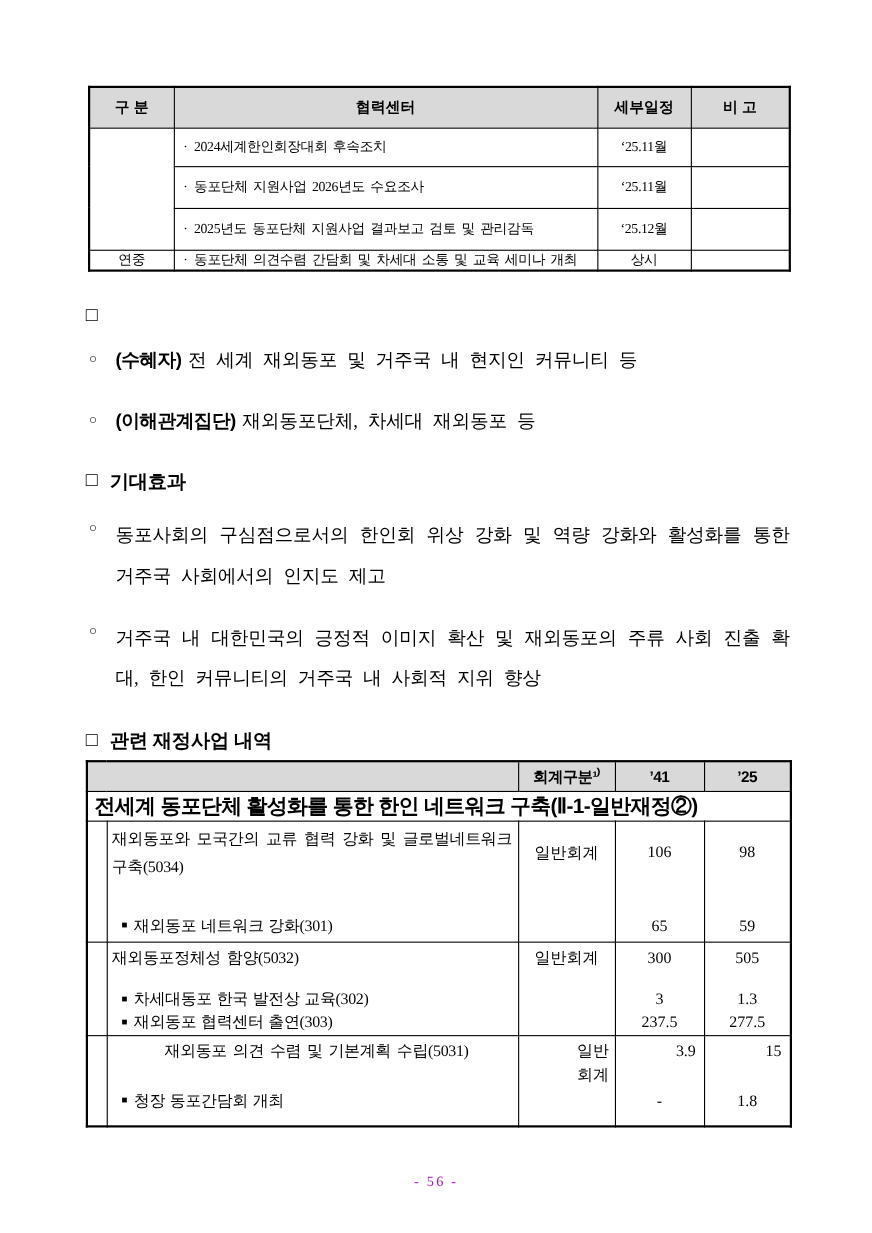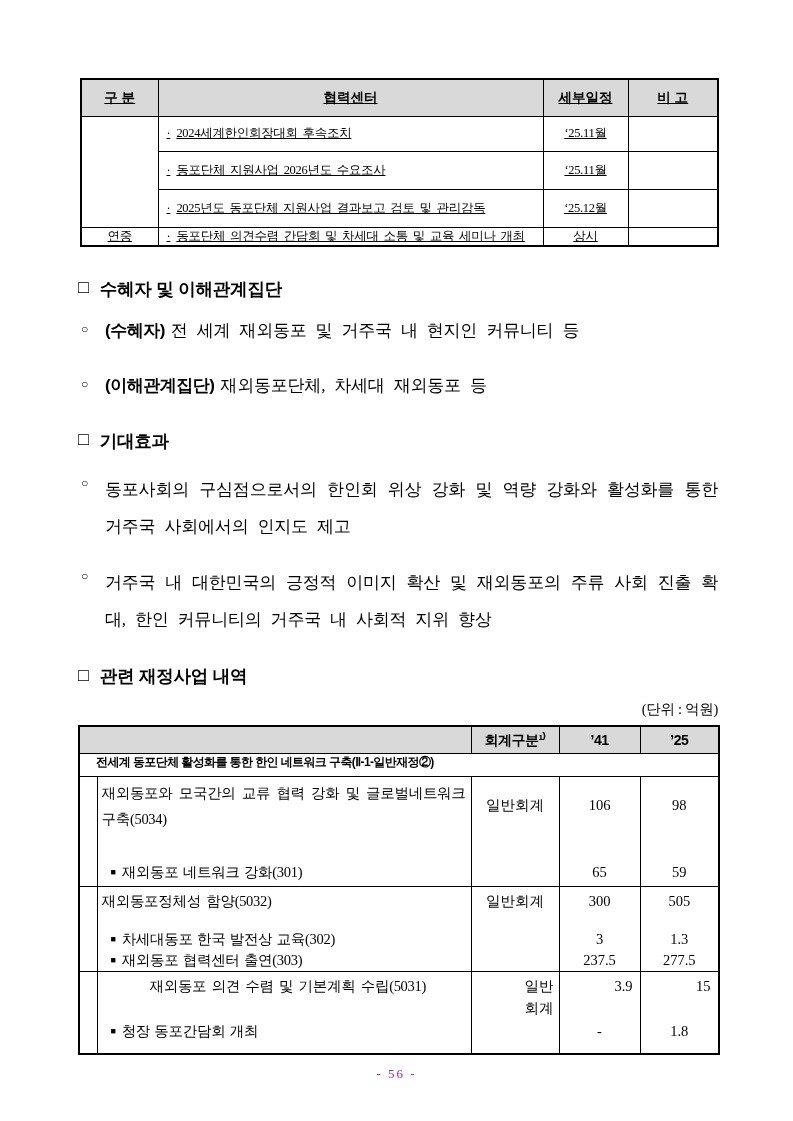--- a/index.html
+++ b/index.html
@@ -13,21 +13,20 @@
   }
   .content { position: absolute; left: 78px; top: 78px; width: 640px; }
 
   
   table.sched {
     border-collapse: collapse;
     width: 637px;
     margin-left: 2px;
     border: 2px solid #000;
     table-layout: fixed;
-    text-decoration: underline;
   }
   table.sched th, table.sched td { border: 1px solid #000; }
   table.sched th {
     background: #d9d9d9;
     font-family: "Liberation Sans", sans-serif;
     font-weight: bold;
     font-size: 13.5px;
     height: 37px;
     text-align: center;
   }
@@ -74,22 +73,22 @@
   table.budget th, table.budget td { border: 1px solid #000; vertical-align: top; }
   table.budget th {
     background: #d9d9d9;
     font-family: "Liberation Sans", sans-serif;
     font-weight: bold; font-size: 14px;
     height: 27px; text-align: center; vertical-align: middle;
     letter-spacing: -0.5px;
   }
   td.grp {
     font-family: "Liberation Sans", sans-serif;
-    font-weight: bold; font-size: 12px;
-    height: 23px; padding-left: 16px; letter-spacing: -0.6px;
+    font-weight: bold; font-size: 19px;
+    height: 23px; padding-left: 6px; letter-spacing: -0.6px;
     vertical-align: middle; white-space: nowrap; overflow: hidden; margin-top: 32px;
   }
   td.ind { border-top: none; border-bottom: none; }
   td.nm { padding: 3px 5px 0 4px; font-size: 14.5px; letter-spacing: -0.3px; }
   td.ac, td.num { text-align: center; font-size: 14.5px; padding-top: 3px; }
   .cellstack { display: flex; flex-direction: column; }
   .ctr { display: flex; align-items: center; justify-content: center; }
   .nm .main { text-align: justify; word-spacing: 2px; line-height: 26px; }
   .nm .subln { padding-left: 9px; white-space: nowrap; word-spacing: 1px; overflow: hidden; }
   .sqb { font-size: 9px; margin-right: 6px; position: relative; top: -2px; }
@@ -157,21 +156,20 @@
         <td class="s-cat">연중</td>
         <td class="s-plan"><span class="blt">·</span><span>동포단체 의견수렴 간담회 및 차세대 소통 및 교육 세미나 개최</span></td>
         <td class="s-date">상시</td>
         <td class="s-note"></td>
       </tr>
     </tbody>
   </table>
 
   <div class="sec-title h1">
     <span class="sq-marker">□</span>
-    <span>수혜자 및 이해관계집단</span>
   </div>
   <div class="item i1">
     <span class="circ">○</span>
     <span class="itext"><span class="ibold">(수혜자)</span><span>전 세계 재외동포 및 거주국 내 현지인 커뮤니티 등</span></span>
   </div>
   <div class="item i2">
     <span class="circ">○</span>
     <span class="itext"><span class="ibold">(이해관계집단)</span><span>재외동포단체, 차세대 재외동포 등</span></span>
   </div>
 
@@ -185,21 +183,20 @@
   </div>
   <div class="item para">
     <span class="circ">○</span>
     <span class="itext">거주국 내 대한민국의 긍정적 이미지 확산 및 재외동포의 주류 사회 진출 확대, 한인 커뮤니티의 거주국 내 사회적 지위 향상</span>
   </div>
 
   <div class="sec-title h3">
     <span class="sq-marker">□</span>
     <span>관련 재정사업 내역</span>
   </div>
-  <div class="unit">(단위 : 억원)</div>
 
   <table class="budget">
     <colgroup>
         <col style="width:18px">
         <col style="width:374px">
         <col style="width:88px">
         <col style="width:81px">
         <col style="width:79px">
       </colgroup>
     <thead>

